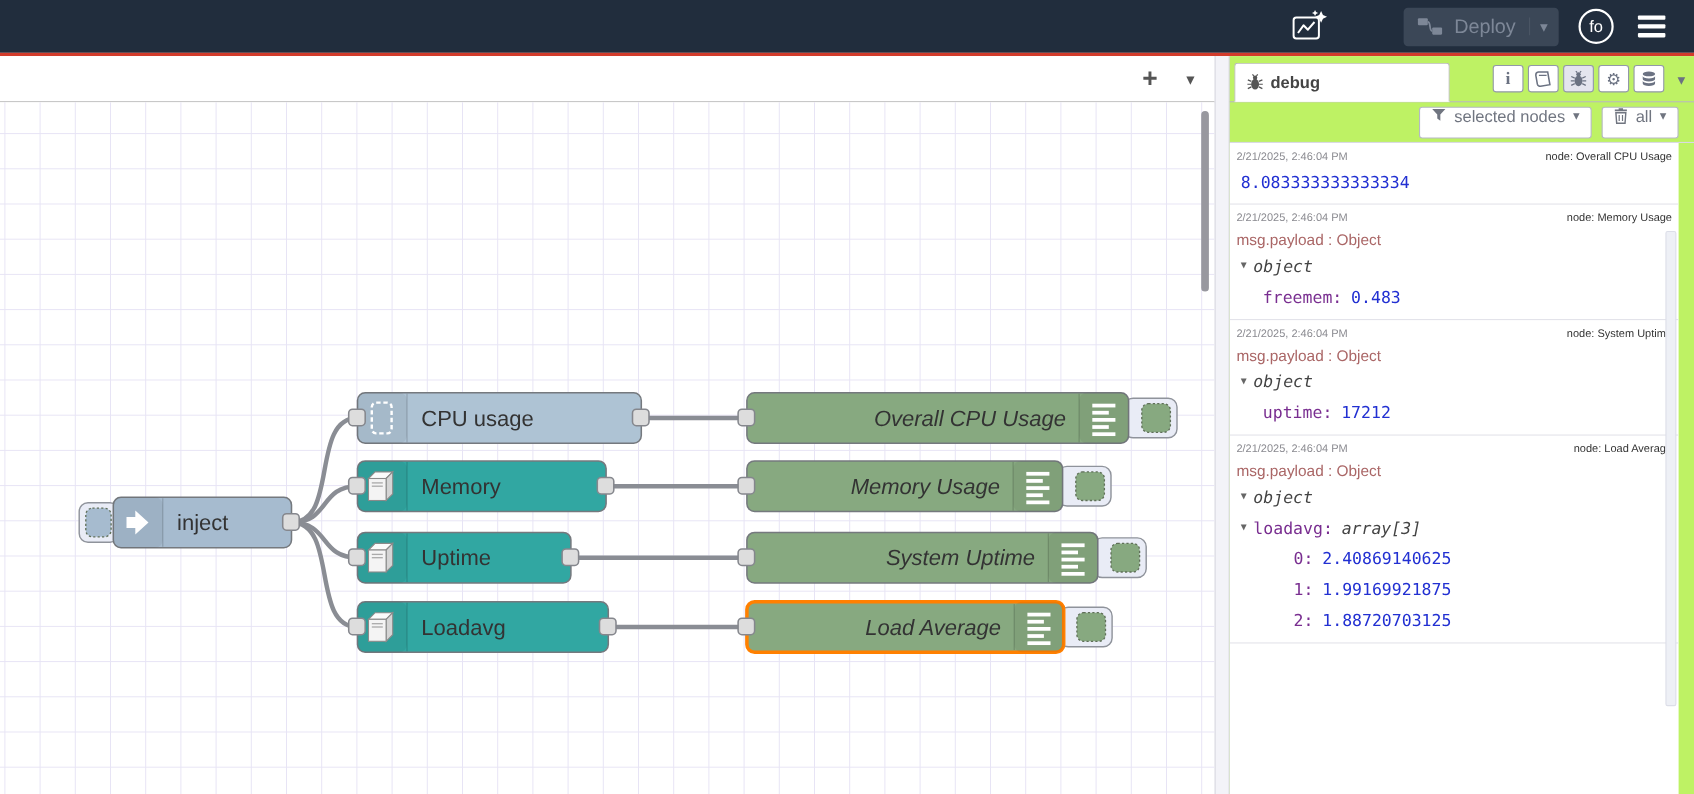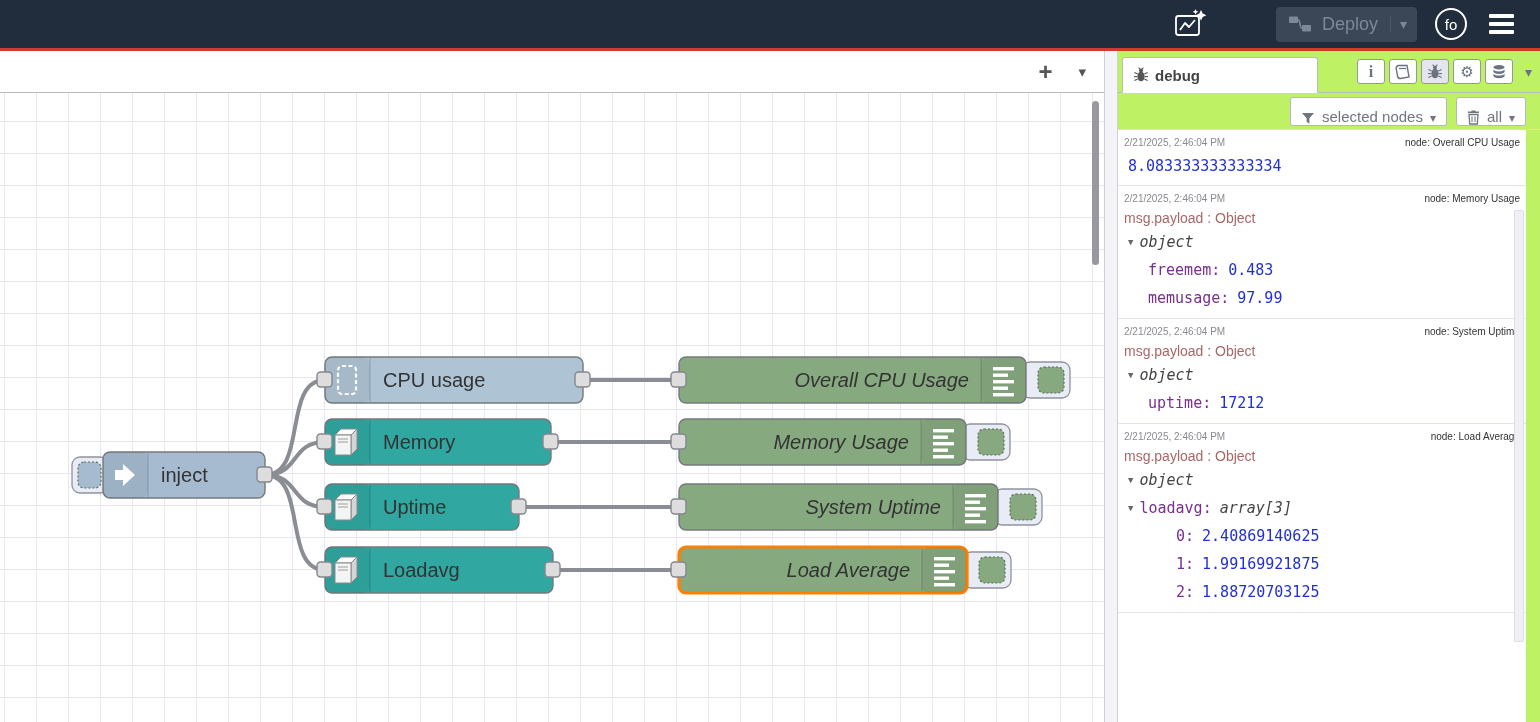--- a/index.html
+++ b/index.html
@@ -34,21 +34,21 @@
   .sidebar { width:422px; background:#bef264; display:flex; flex-direction:column; position:relative; }
   .sidebar-tabs { height:42px; border-bottom:1px solid #bbbbbb; display:flex; align-items:flex-end; padding:0 8px 0 4px; }
   .debug-tab { width:196px; height:36px; background:#fff; border:1px solid #bbbbbb; border-bottom:1px solid #fff; margin-bottom:-1px; border-radius:3px 3px 0 0; display:flex; align-items:center; gap:6px; padding-left:10px; font-weight:bold; font-size:15px; color:#444; cursor:pointer; }
   .tab-actions { flex:1; display:flex; justify-content:flex-end; align-items:center; gap:4px; padding-bottom:8px; }
   .icon-btn { width:28px; height:25px; border:1px solid #9298a8; border-radius:3px; background:#fff; display:flex; align-items:center; justify-content:center; color:#6b7282; cursor:pointer; font-size:15px; }
   .icon-btn.active { background:#e4e5ee; }
   .icon-btn .serif-i { font-family:"Liberation Serif", serif; font-weight:bold; font-size:16px; }
   .tab-caret { color:#6b7282; font-size:14px; margin-left:8px; cursor:pointer; }
 
   .debug-toolbar { height:37px; display:flex; align-items:center; justify-content:flex-end; gap:9px; padding-right:14px; border-bottom:1px solid #d9dae3; }
-  .dbg-btn { height:29px; border:1px solid #b5b8c4; border-radius:3px; background:#fff; display:flex; align-items:flex-end; gap:7px; padding:0 10px; color:#707580; font-size:15px; cursor:pointer; }
+  .dbg-btn { height:29px; border:1px solid #b5b8c4; border-radius:3px; background:#fff; display:flex; align-items:flex-start; gap:7px; padding:0 10px; color:#707580; font-size:15px; cursor:pointer; }
   .dbg-btn .caret { font-size:12px; color:#707580; }
 
   .messages { flex:1; background:#fff; margin-right:14px; overflow:hidden; position:relative; }
   .side-scroll-track { position:absolute; right:2px; top:80px; bottom:80px; width:10px; background:#eef0f6; border:1px solid #dcdee8; border-radius:2px; }
 
   .msg { border-bottom:1px solid #e3e3ea; padding:3px 6px 6px 6px; }
   .msg-meta { display:flex; justify-content:space-between; font-size:10px; line-height:20px; }
   .msg-meta .ts { color:#8a8a90; }
   .msg-meta .node { color:#333; }
   .msg-prop { font-size:14px; color:#aa6666; line-height:19px; }
@@ -366,24 +366,20 @@
         </div>
         <div class="msg-prop">msg.payload : Object</div>
         <div class="mono mrow lvl0">
           <span class="tri">▼</span>
           <span class="obj-label">object</span>
         </div>
         <div class="mono mrow lvl1">
           <span class="key">freemem:</span>
           <span class="val-number">0.483</span>
         </div>
-        <div class="mono mrow lvl1">
-          <span class="key">memusage:</span>
-          <span class="val-number">97.99</span>
-        </div>
       </div>
 
       <div class="msg">
         <div class="msg-meta">
           <span class="ts">2/21/2025, 2:46:04 PM</span>
           <span class="node">node: System Uptime</span>
         </div>
         <div class="msg-prop">msg.payload : Object</div>
         <div class="mono mrow lvl0">
           <span class="tri">▼</span>

